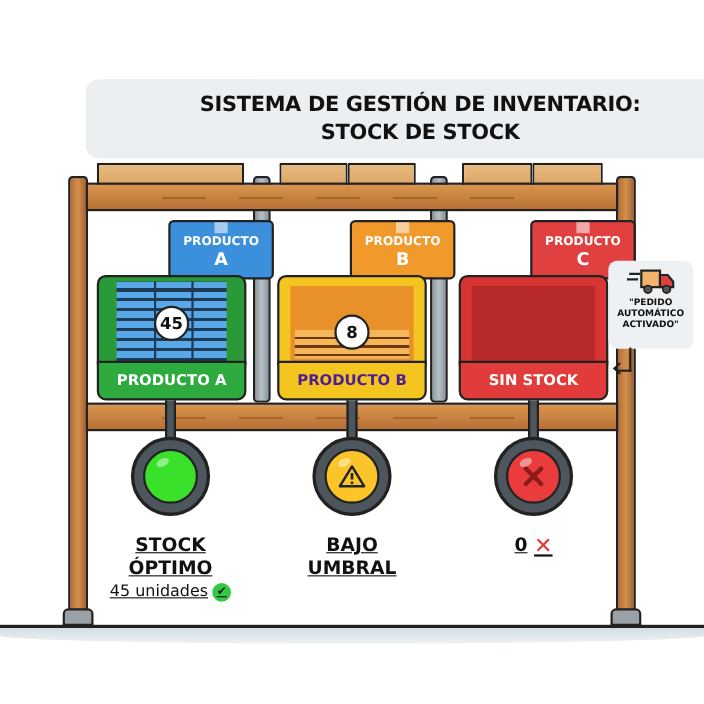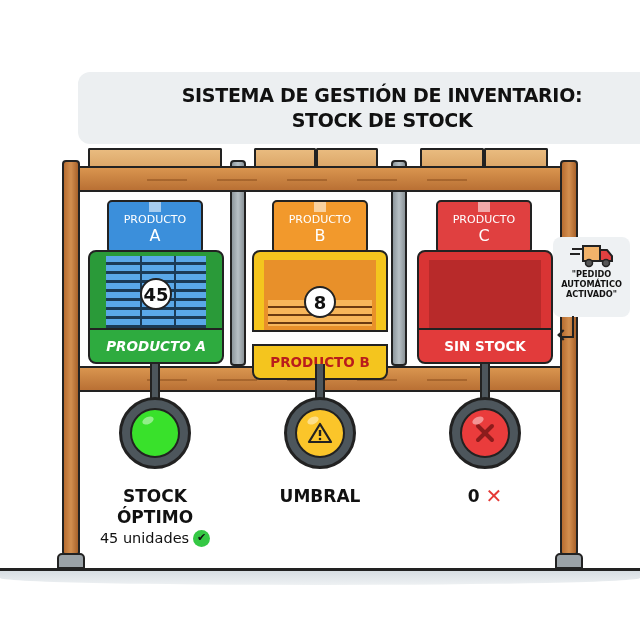--- a/index.html
+++ b/index.html
@@ -7,32 +7,32 @@
   .title-box { position: absolute; left: 78px; top: 72px; width: 584px; height: 72px; background: #eceff1; border-radius: 12px; display: flex; flex-direction: column; align-items: center; justify-content: center; padding-left: 24px; }
   .title-box span { font-weight: bold; font-size: 19px; color: #111; line-height: 25px; letter-spacing: -0.3px; }
   .crate-top { position: absolute; top: 148px; height: 22px; background: linear-gradient(#e9bb7f,#d9a364); border: 2px solid #222; border-bottom: none; border-radius: 2px 2px 0 0; }
   .post { position: absolute; background: linear-gradient(90deg,#b76d31,#d38f4f,#a9622a); border: 2px solid #222; border-radius: 4px; }
   .post.metal { background: linear-gradient(90deg,#8d979d,#b7c0c5,#8a9398); }
   .beam { position: absolute; height: 26px; background: linear-gradient(#d9954f,#b97034); border: 2px solid #222; }
   .beam::after { content: ""; position: absolute; left: 14%; right: 14%; top: 11px; height: 2px; background: repeating-linear-gradient(90deg,#9a5a25 0 40px,transparent 40px 70px); opacity: .7; }
   .foot { position: absolute; top: 553px; width: 28px; height: 16px; background: #9aa2a7; border: 2px solid #222; border-radius: 5px 5px 0 0; }
   .floor { position: absolute; left: 0; top: 568px; width: 640px; height: 3px; background: #222; }
   .floor-shadow { position: absolute; left: 0; top: 571px; width: 640px; height: 14px; background: linear-gradient(#d7dee3,#eef1f3); border-radius: 0 0 50% 50%; }
-  .box { position: absolute; top: 200px; height: 54px; border: 2px solid #222; border-radius: 5px; display: flex; flex-direction: column; align-items: center; justify-content: center; color: #fff; font-weight: normal; }
+  .box { position: absolute; top: 200px; height: 54px; border: 2px solid #222; border-radius: 5px; display: flex; flex-direction: column; align-items: center; justify-content: center; color: #fff; font-weight: bold; margin-left: 46px; }
   .box .tape { position: absolute; top: 0; width: 12px; height: 10px; opacity: .55; background: #fff; }
   .box .l1 { font-size: 11px; line-height: 14px; margin-top: 4px; }
   .box .l2 { font-size: 16px; line-height: 18px; }
   .bin { position: absolute; top: 250px; height: 82px; border: 2px solid #222; border-radius: 8px 8px 0 0; overflow: hidden; }
   .bin-front { position: absolute; top: 328px; height: 36px; border: 2px solid #222; border-radius: 0 0 8px 8px; display: flex; align-items: center; justify-content: center; font-weight: bold; font-size: 13.5px; }
-  .count-badge { position: absolute; width: 32px; height: 32px; border-radius: 50%; background: #fff; border: 2px solid #222; display: flex; align-items: center; justify-content: center; font-weight: bold; font-size: 18px; color: #111; }
+  .count-badge { position: absolute; width: 32px; height: 32px; border-radius: 50%; background: #fff; border: 2px solid #222; display: flex; align-items: center; justify-content: center; font-weight: bold; font-size: 15px; color: #111; }
   .stem { position: absolute; top: 364px; width: 10px; height: 38px; background: #4d565c; border: 2px solid #222; border-top: none; }
   .light { position: absolute; top: 397px; width: 72px; height: 72px; border-radius: 50%; background: #4d565c; border: 3px solid #222; display: flex; align-items: center; justify-content: center; }
   .light .lens { width: 50px; height: 50px; border-radius: 50%; border: 2px solid #222; display: flex; align-items: center; justify-content: center; position: relative; }
   .light .lens::before { content: ""; position: absolute; left: 10px; top: 7px; width: 12px; height: 7px; border-radius: 50%; background: rgba(255,255,255,.45); transform: rotate(-25deg); }
-  .status { position: absolute; top: 486px; text-align: center; color: #111; }
+  .status { position: absolute; top: 486px; text-align: center; color: #111; text-decoration: underline; }
   .status .h { font-weight: bold; font-size: 17px; line-height: 21px; }
   .status .sub { font-size: 14.5px; line-height: 20px; display: flex; align-items: center; justify-content: center; gap: 4px; }
   .check { width: 17px; height: 17px; border-radius: 50%; background: #35c844; color: #111; font-size: 11px; font-weight: bold; display: inline-flex; align-items: center; justify-content: center; }
   .warn { color: #e1a800; font-size: 16px; }
   .xred { color: #e53935; font-weight: bold; font-size: 20px; }
   .callout { position: absolute; left: 553px; top: 237px; width: 77px; height: 80px; background: #eef1f3; border-radius: 8px; display: flex; flex-direction: column; align-items: center; padding-top: 6px; }
   .callout .t { font-weight: bold; font-size: 8.2px; line-height: 10px; text-align: center; color: #111; }
   .arrow-line { position: absolute; left: 572px; top: 316px; width: 2px; height: 22px; background: #222; }
   .arrow-h { position: absolute; left: 560px; top: 336px; width: 14px; height: 2px; background: #222; }
   .arrow-head { position: absolute; left: 559px; top: 331px; width: 8px; height: 8px; border-left: 2px solid #222; border-bottom: 2px solid #222; transform: rotate(45deg); }
@@ -63,33 +63,33 @@
   <div class="tape"></div>
   <span class="l1">PRODUCTO</span>
   <span class="l2">A</span>
 </div>
 <div class="bin" style="left:88px;width:136px;background:#2a9a39;">
   <div style="position:absolute;left:16px;right:16px;top:4px;bottom:0;background:repeating-linear-gradient(#5aa8e8 0 6px,#1b3b56 6px 9px);"></div>
   <div style="position:absolute;left:50px;top:4px;bottom:0;width:2px;background:#1b3b56;"></div>
   <div style="position:absolute;left:84px;top:4px;bottom:0;width:2px;background:#1b3b56;"></div>
 </div>
 <div class="count-badge" style="left:140px;top:278px;">45</div>
-<div class="bin-front" style="left:88px;width:136px;background:#2eab3f;color:#fff;font-style:italic;">PRODUCTO A</div>
+<div class="bin-front" style="left:88px;width:136px;background:#2eab3f;color:#fff;">PRODUCTO A</div>
 
 <div class="box" style="left:272px;width:96px;background:#f2992c;">
   <div class="tape"></div>
   <span class="l1">PRODUCTO</span>
   <span class="l2">B</span>
 </div>
 <div class="bin" style="left:252px;width:136px;background:#f4c51e;">
   <div style="position:absolute;left:10px;right:10px;top:8px;bottom:0;background:#e8902a;"></div>
   <div style="position:absolute;left:14px;right:14px;bottom:4px;height:26px;background:repeating-linear-gradient(#f7b65a 0 6px,#6b3a10 6px 8px);"></div>
 </div>
 <div class="count-badge" style="left:304px;top:286px;">8</div>
-<div class="bin-front" style="left:252px;width:136px;background:#f4c51e;color:#b91c1c;margin-top:16px;">PRODUCTO B</div>
+<div class="bin-front" style="left:252px;width:136px;background:#f4c51e;color:#4c1d95;">PRODUCTO B</div>
 
 <div class="box" style="left:436px;width:96px;background:#e04040;">
   <div class="tape"></div>
   <span class="l1">PRODUCTO</span>
   <span class="l2">C</span>
 </div>
 <div class="bin" style="left:417px;width:136px;background:#d93434;">
   <div style="position:absolute;left:10px;right:10px;top:8px;bottom:0;background:#b82a2a;"></div>
 </div>
 <div class="bin-front" style="left:417px;width:136px;background:#e23b3b;color:#fff;">SIN STOCK</div>
@@ -140,20 +140,21 @@
 <div class="status" style="left:85px;width:140px;">
   <div class="h">STOCK</div>
   <div class="h">ÓPTIMO</div>
   <div class="sub">
     <span>45 unidades</span>
     <span class="check">✔</span>
   </div>
 </div>
 
 <div class="status" style="left:250px;width:140px;">
+  <div class="h">BAJO</div>
   <div class="h">UMBRAL</div>
 </div>
 
 <div class="status" style="left:415px;width:140px;">
   <div class="h" style="display:flex;justify-content:center;align-items:center;gap:6px;">
     <span>0</span>
     <span class="xred">✕</span>
   </div>
 </div>
 

